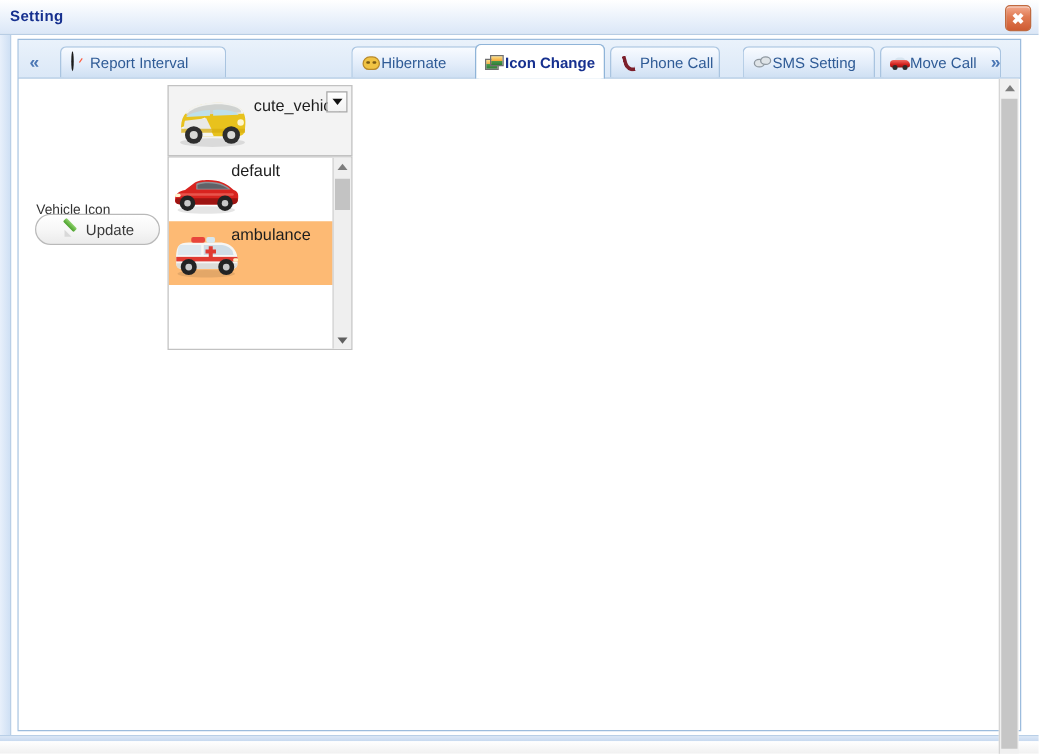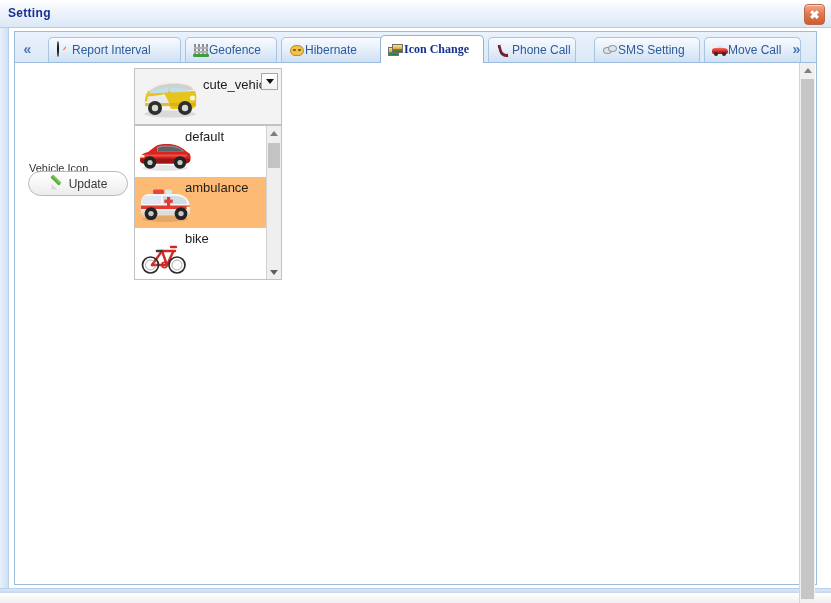--- a/index.html
+++ b/index.html
@@ -144,21 +144,20 @@
   }
   .tab-label {
     font-family: "Liberation Sans", sans-serif;
     font-size: 12px;
     color: #2f5b96;
     margin-left: 0;
   }
   .tab.active .tab-label {
     font-weight: bold;
     color: #16308f;
-    font-family: Liberation Serif, serif;
   }
   .tab-icon {
     width: 16px; height: 16px;
     display: inline-block;
     position: relative;
     flex: 0 0 16px;
   }
 
   
   .ic-clock {
@@ -508,34 +507,20 @@
 
       <div class="scroll-arrow" id="tab-scroll-left">
         <span>«</span>
       </div>
 
       <div class="tab" style="left:33px;width:133px">
         <span class="tab-icon"><span class="ic-clock"></span></span>
         <span class="tab-label">Report Interval</span>
       </div>
 
-      <div class="tab" style="left:170px;width:92px">
-        <span class="tab-icon">
-          <span class="ic-fence">
-              <i></i>
-              <i></i>
-              <i></i>
-              <i></i>
-              <b></b>
-              <b></b>
-              <u></u>
-            </span>
-        </span>
-        <span class="tab-label">Geofence</span>
-      </div>
 
       <div class="tab" style="left:266px;width:114px">
         <span class="tab-icon">
             <span class="ic-mask"></span>
           </span>
         <span class="tab-label">Hibernate</span>
       </div>
 
       <div class="tab active" style="left:365px;width:104px">
         <span class="tab-icon">
@@ -653,43 +638,20 @@
                 <path d="M4.2 25.5 L53 25.5 L52.9 27.4 C52.5 29.3 50.9 30.1 47.5 30.1 L8.5 30.1 C5.6 30.1 4.4 29 4.2 27.2 Z" fill="#dcdcd8"></path>
                 <circle cx="14" cy="28.6" r="6.4" fill="#232323"></circle>
                 <circle cx="14" cy="28.6" r="2.7" fill="#c9c9c9"></circle>
                 <circle cx="44" cy="28.6" r="6.4" fill="#232323"></circle>
                 <circle cx="44" cy="28.6" r="2.7" fill="#c9c9c9"></circle>
                 <rect x="49.5" y="21.5" width="4" height="2.8" rx="1.2" fill="#fff0c2"></rect>
               </svg>
             </span>
           </div>
 
-          <div class="dd-item">
-            <span class="dd-label">bike</span>
-            <span class="dd-thumb">
-              <svg width="56" height="40" viewBox="0 0 56 40">
-                <g fill="none" stroke="#cf2a24" stroke-width="2.4" stroke-linecap="round">
-                  <path d="M15 29 L25 15 L38 15"></path>
-                  <path d="M25 15 L30 29 L15 29"></path>
-                  <path d="M30 29 L36 16"></path>
-                  <path d="M34 11 L39 11"></path>
-                </g>
-                <g fill="none" stroke="#2b2b2b" stroke-width="1.7">
-                  <circle cx="13.5" cy="29" r="8"></circle>
-                  <circle cx="40" cy="29" r="8"></circle>
-                </g>
-                <g fill="none" stroke="#8c8c8c" stroke-width="0.7">
-                  <circle cx="13.5" cy="29" r="5"></circle>
-                  <circle cx="40" cy="29" r="5"></circle>
-                </g>
-                <circle cx="27.5" cy="29" r="2.6" fill="none" stroke="#cf2a24" stroke-width="1.6"></circle>
-                <path d="M20 15 L24.5 15" stroke="#3b3b3b" stroke-width="2.6" stroke-linecap="round"></path>
-              </svg>
-            </span>
-          </div>
 
         </div>
 
         <div id="dd-scroll">
           <div class="sb-arrow up">
               <span class="tri-up"></span>
             </div>
           <div id="dd-thumb"></div>
           <div class="sb-arrow down">
               <span class="tri-down"></span>

